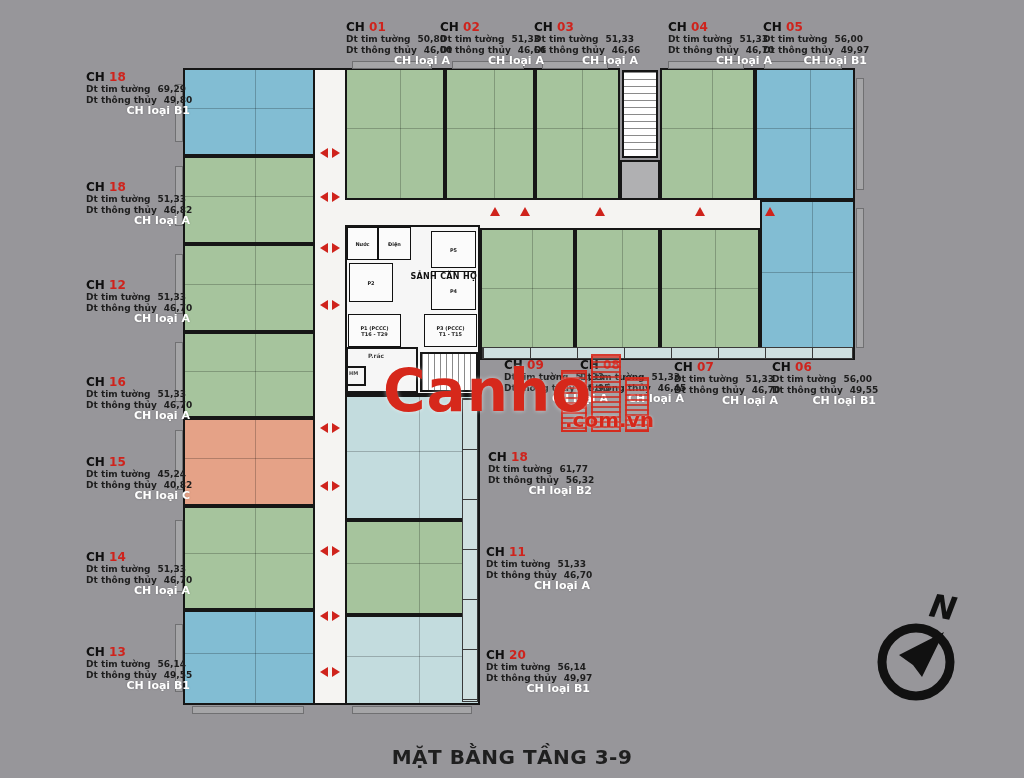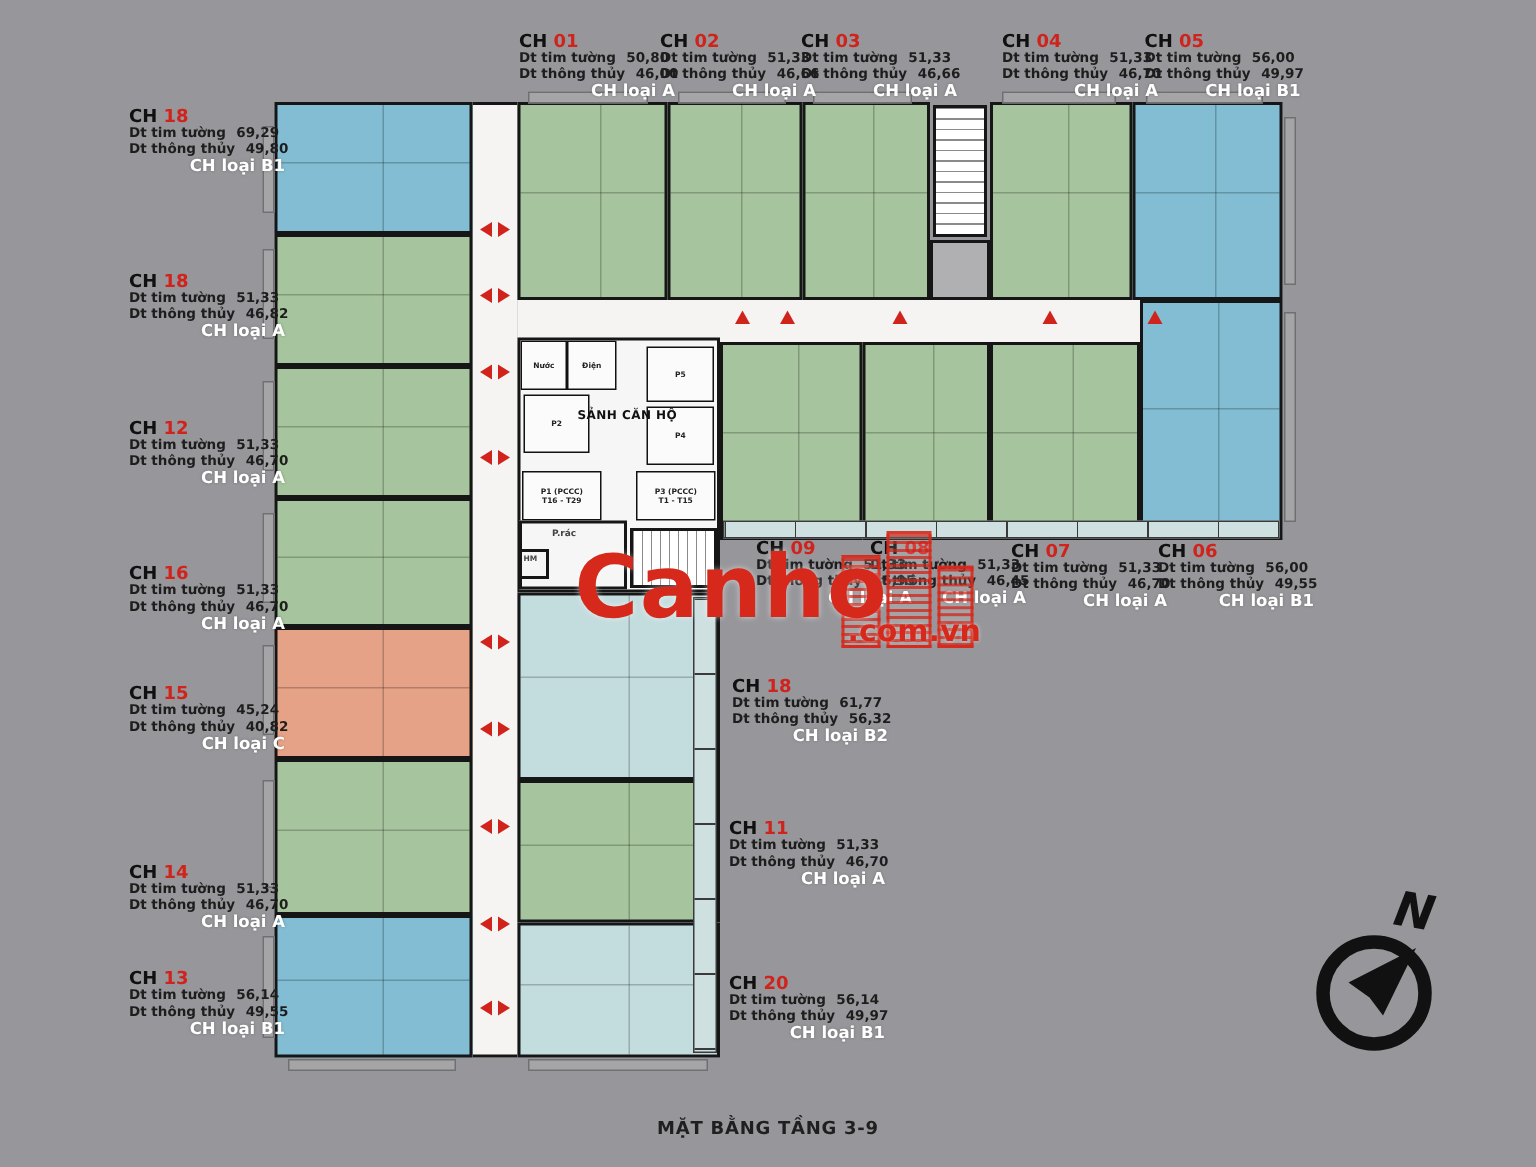--- a/index.html
+++ b/index.html
@@ -15,21 +15,21 @@
   .unit{position:absolute;border:2px solid var(--wall);box-sizing:border-box;z-index:2}
   .unit.a{background:var(--unit-a)} .unit.b1{background:var(--unit-b1)}
   .unit.b2{background:var(--unit-b2)} .unit.c{background:var(--unit-c)}
   .unit::before{content:"";position:absolute;left:0;right:0;top:45%;border-top:1px solid rgba(0,0,0,.22)}
   .unit::after{content:"";position:absolute;top:0;bottom:0;left:55%;border-left:1px solid rgba(0,0,0,.22)}
 
   
   .core{position:absolute;left:345px;top:225px;width:135px;height:170px;background:#f6f6f6;border:2px solid var(--wall);box-sizing:border-box;z-index:3}
   .room{position:absolute;background:#fbfbfb;border:1.5px solid #111;box-sizing:border-box;z-index:5;display:flex;flex-direction:column;align-items:center;justify-content:center;font-weight:bold;color:#222;text-align:center}
   .room .rl{font-size:5px;line-height:1.2}
-  .lobby-label{position:absolute;left:385px;top:272px;width:92px;z-index:5;font-size:8px;font-weight:bold;color:#111;text-align:left;letter-spacing:.3px}
+  .lobby-label{position:absolute;left:385px;top:272px;width:92px;z-index:5;font-size:8px;font-weight:bold;color:#111;text-align:right;letter-spacing:.3px}
   .tiny-label{position:absolute;z-index:5;font-size:6px;font-weight:bold;color:#444}
 
   
   .decor{position:absolute;box-sizing:border-box;z-index:4}
   .balc{background:#a5a5a7;border:1px solid #707072}
   .shaft{background:#b0b0b2;border:2px solid var(--wall)}
   .stairs-v{background:#fff;background-image:repeating-linear-gradient(180deg,#8a8a8a 0 1px,transparent 1px 7px);border:2px solid var(--wall)}
   .stairs-h{background:#fff;background-image:repeating-linear-gradient(90deg,#8a8a8a 0 1px,transparent 1px 6px);border:2px solid var(--wall)}
   .white{background:#f6f6f6;border:2px solid var(--wall)}
   .strip-h{background:#cfe0e0;background-image:repeating-linear-gradient(90deg,#3a3a3a 0 1px,transparent 1px 47px);border:1px solid #3a3a3a}
@@ -52,21 +52,21 @@
   
   .wm{position:absolute;left:383px;top:362px;width:270px;height:78px;z-index:40}
   .wm-towers{position:absolute;left:178px;top:-10px;width:100px;height:80px;display:flex;align-items:flex-end;gap:4px;z-index:1}
   .tw{border:2px solid rgba(214,40,27,.9);background:repeating-linear-gradient(180deg,rgba(214,40,27,.75) 0 2px,rgba(255,255,255,.12) 2px 5px);box-sizing:border-box}
   .tw1{width:26px;height:62px}.tw2{width:30px;height:78px}.tw3{width:24px;height:55px}
   .wm-brand{position:absolute;left:0;top:0;z-index:2;font-size:58px;font-weight:bold;color:#d6281b;letter-spacing:1px;line-height:1;text-shadow:0 0 4px rgba(255,255,255,.55)}
   .wm-suffix{position:absolute;left:182px;top:46px;z-index:2;font-size:20px;font-weight:bold;color:#d6281b;text-shadow:0 0 3px rgba(255,255,255,.5)}
 
   
   .compass{position:absolute;left:866px;top:582px;z-index:10}
-  .title{position:absolute;left:0;right:0;top:745px;z-index:10;text-align:center;font-size:12px;font-weight:bold;color:#1f1f1f;letter-spacing:.5px}
+  .title{position:absolute;left:0;right:0;top:745px;z-index:10;text-align:center;font-size:20px;font-weight:bold;color:#1f1f1f;letter-spacing:.5px}
 </style>
 </head>
 <body>
 
 <div id="canvas">
   <div id="plan">
     <div class="corridor v"></div>
     <div class="corridor h"></div>
     <div class="core"></div>
 
@@ -250,21 +250,21 @@
         <div class="l2"><span>Dt tim tường</span><span class="v">56,14</span></div>
         <div class="l2"><span>Dt thông thủy</span><span class="v">49,97</span></div>
         <div class="l4">CH loại B1</div>
       </div>
       <div class="apt" style="left: 86px; top: 645px;">
         <div class="l1"><span>CH</span> <span class="num">13</span></div>
         <div class="l2"><span>Dt tim tường</span><span class="v">56,14</span></div>
         <div class="l2"><span>Dt thông thủy</span><span class="v">49,55</span></div>
         <div class="l4">CH loại B1</div>
       </div>
-      <div class="apt" style="left: 86px; top: 550px; margin-top: 24px;">
+      <div class="apt" style="left: 86px; top: 550px;">
         <div class="l1"><span>CH</span> <span class="num">14</span></div>
         <div class="l2"><span>Dt tim tường</span><span class="v">51,33</span></div>
         <div class="l2"><span>Dt thông thủy</span><span class="v">46,70</span></div>
         <div class="l4">CH loại A</div>
       </div>
       <div class="apt" style="left: 86px; top: 455px;">
         <div class="l1"><span>CH</span> <span class="num">15</span></div>
         <div class="l2"><span>Dt tim tường</span><span class="v">45,24</span></div>
         <div class="l2"><span>Dt thông thủy</span><span class="v">40,82</span></div>
         <div class="l4">CH loại C</div>

